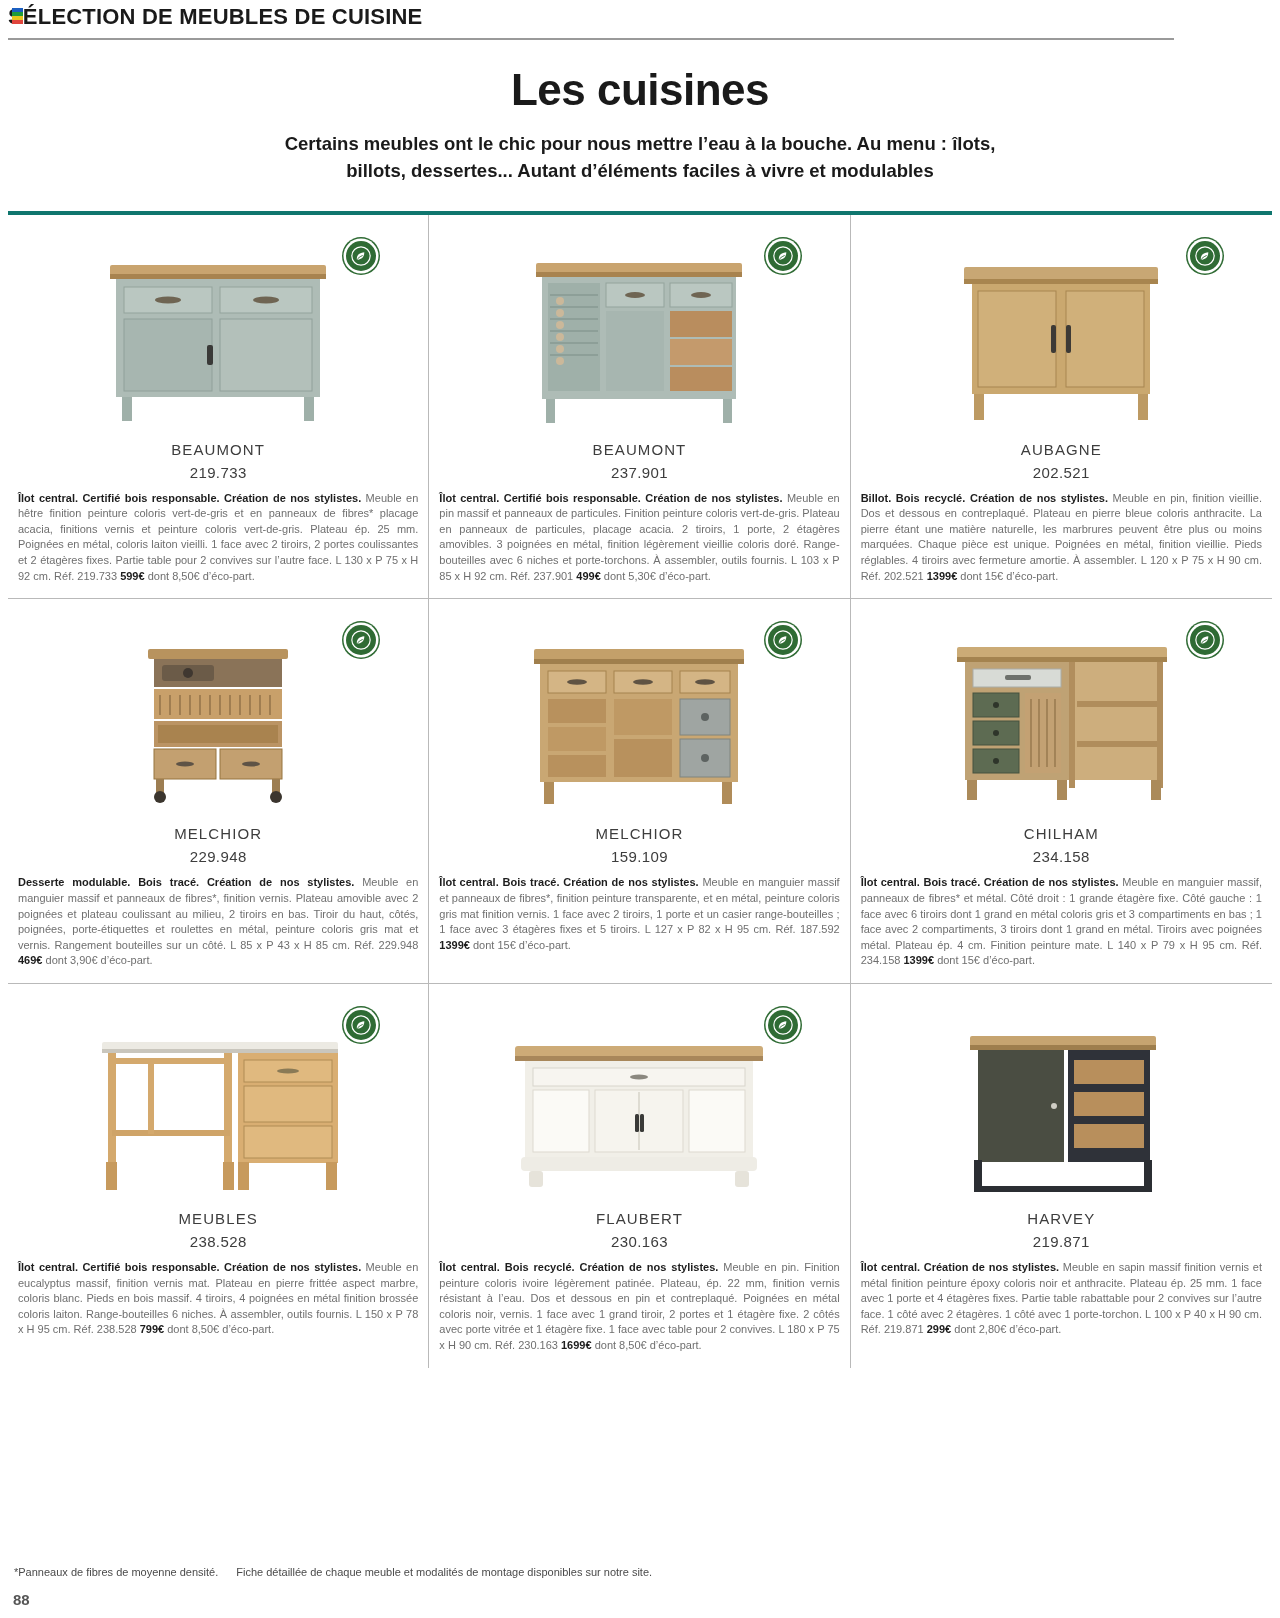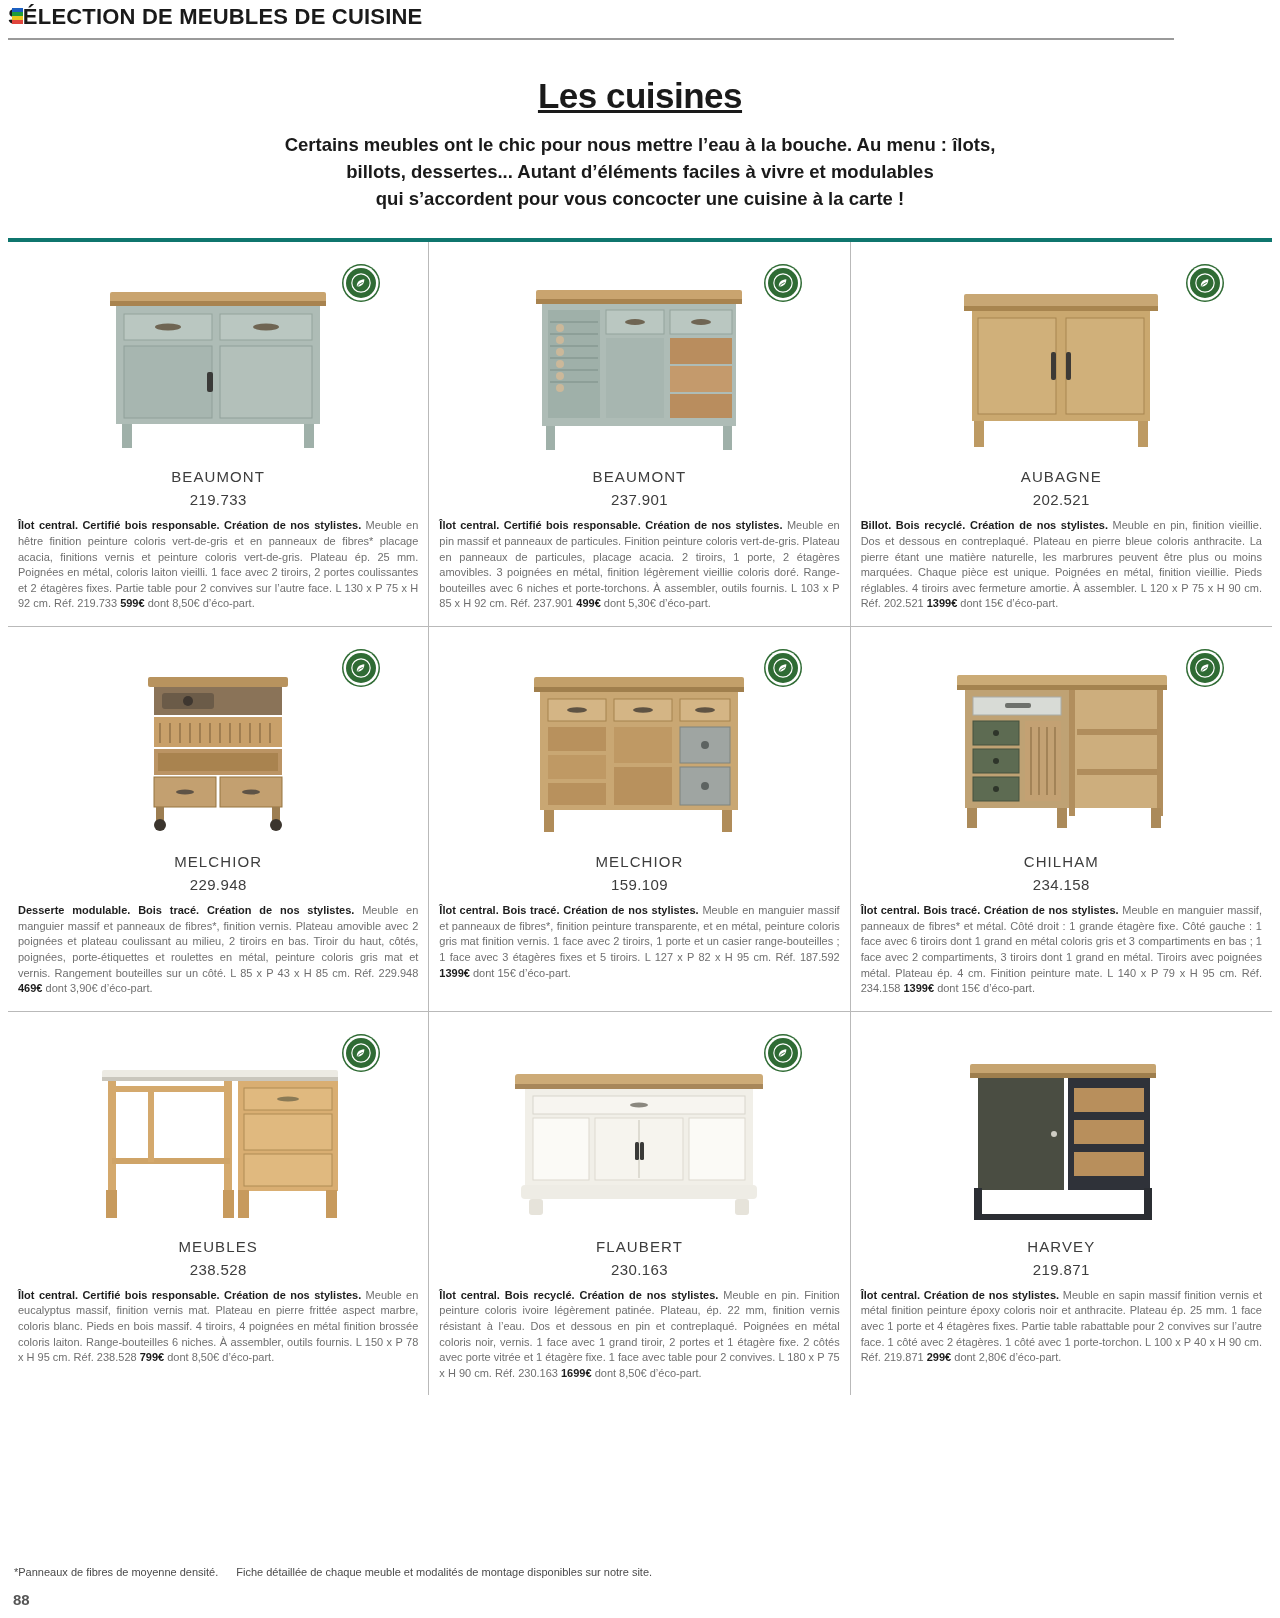--- a/index.html
+++ b/index.html
@@ -39,25 +39,24 @@
     position:absolute;
     left:12px; top:8px;
     width:11px; height:16px;
     display:flex; flex-direction:column;
   }
   .topbar-flag i { display:block; height:25%; }
 
   
   .intro { text-align:center; padding:18px 0 4px; }
   .intro h1 {
-    font-size:35px;
+    font-size:44px;
     font-weight:bold;
-    margin:16px 0 16px;
+    margin:5px 0 16px;
     letter-spacing:-0.5px;
-    text-decoration:underline;
   }
   .intro p {
     font-size:18.5px;
     line-height:1.45;
     margin:0 auto;
     max-width:830px;
     font-weight:700;
   }
 
   
@@ -153,21 +152,20 @@
   </span>
   <div class="topbar-title">SÉLECTION DE MEUBLES DE CUISINE</div>
   <div class="topbar-rule"></div>
 </div>
 
 <div class="intro">
   <h1>Les cuisines</h1>
   <p>
     <span>Certains meubles ont le chic pour nous mettre l’eau à la bouche. Au menu : îlots,</span><br>
     <span>billots, dessertes... Autant d’éléments faciles à vivre et modulables</span><br>
-    <span>qui s’accordent pour vous concocter une cuisine à la carte !</span>
   </p>
 </div>
 
 <div class="grid">
 
   <div class="grid-row">
 
     <div class="cell">
       <div class="eco-badge">
         <svg viewBox="0 0 24 24">

